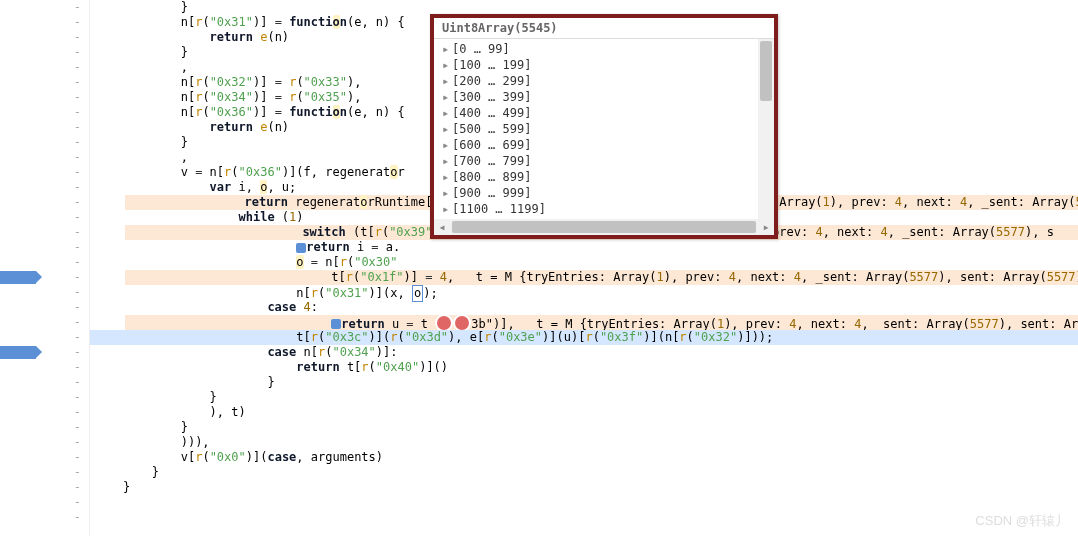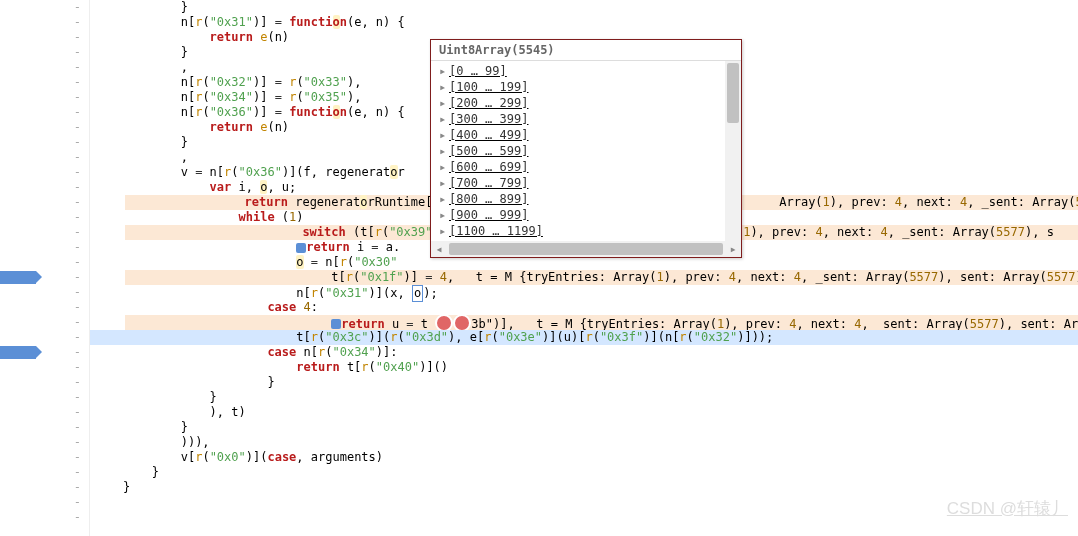--- a/index.html
+++ b/index.html
@@ -60,21 +60,21 @@
 }
 .code-line {
   height: 15px;
   line-height: 15px;
   white-space: pre;
   padding-left: 4px;
   position: relative;
 }
 .hl-full { background: #d4e7ff; }
 .hl-exec { background: #fce8d5; margin-left: 35px; }
-.kw { color: #b91c1c; font-weight: bold; }
+.kw { color: #0f172a; font-weight: bold; }
 .fn { color: #c18401; }
 .str { color: #50a14f; }
 .num { color: #986801; }
 .op { color: #333; }
 .hl-var { background: #fff3c4; border-radius: 2px; }
 .bp-marker {
   display: inline-block;
   width: 10px;
   height: 10px;
   background: #5b8fd6;
@@ -93,40 +93,39 @@
   top: -1px;
 }
 .cursor-box {
   display: inline-block;
   border: 1px solid #5b8fd6;
   padding: 0 1px;
 }
 .popup {
   position: absolute;
   left: 430px;
-  top: 39px;
-  width: 312px;
+  top: 14px;
+  width: 348px;
   background: #fff;
-  border: 1px solid #7f1d1d;
+  border: 4px solid #7f1d1d;
   box-shadow: 1px 1px 3px rgba(0,0,0,0.2);
   z-index: 10;
 }
 .popup-header {
   padding: 3px 8px;
   border-bottom: 1px solid #ddd;
   color: #666;
   font-weight: bold;
 }
 .popup-body {
   display: flex;
 }
 .popup-list {
   flex: 1;
   padding: 2px 0;
-  text-decoration: underline;
 }
 .popup-item {
   padding: 1px 8px;
   cursor: pointer;
   color: #333;
 }
 .popup-item .tri {
   color: #888;
   display: inline-block;
   width: 10px;
@@ -159,26 +158,25 @@
 .popup-htrack {
   flex: 1;
   height: 12px;
   background: #c1c1c1;
   border-radius: 2px;
   margin: 0 2px;
 }
 .watermark {
   position: absolute;
   right: 10px;
-  bottom: 16px;
+  bottom: 6px;
   color: #ddd;
   font-family: sans-serif;
-  font-size: 17px;
+  font-size: 13px;
   z-index: 5;
-  text-decoration: underline;
 }
 </style>
 </head>
 <body>
 
 <div class="gutter">
   <div class="gutter-line"><span class="dash">-</span></div>
   <div class="gutter-line"><span class="dash">-</span></div>
   <div class="gutter-line"><span class="dash">-</span></div>
   <div class="gutter-line"><span class="dash">-</span></div>

